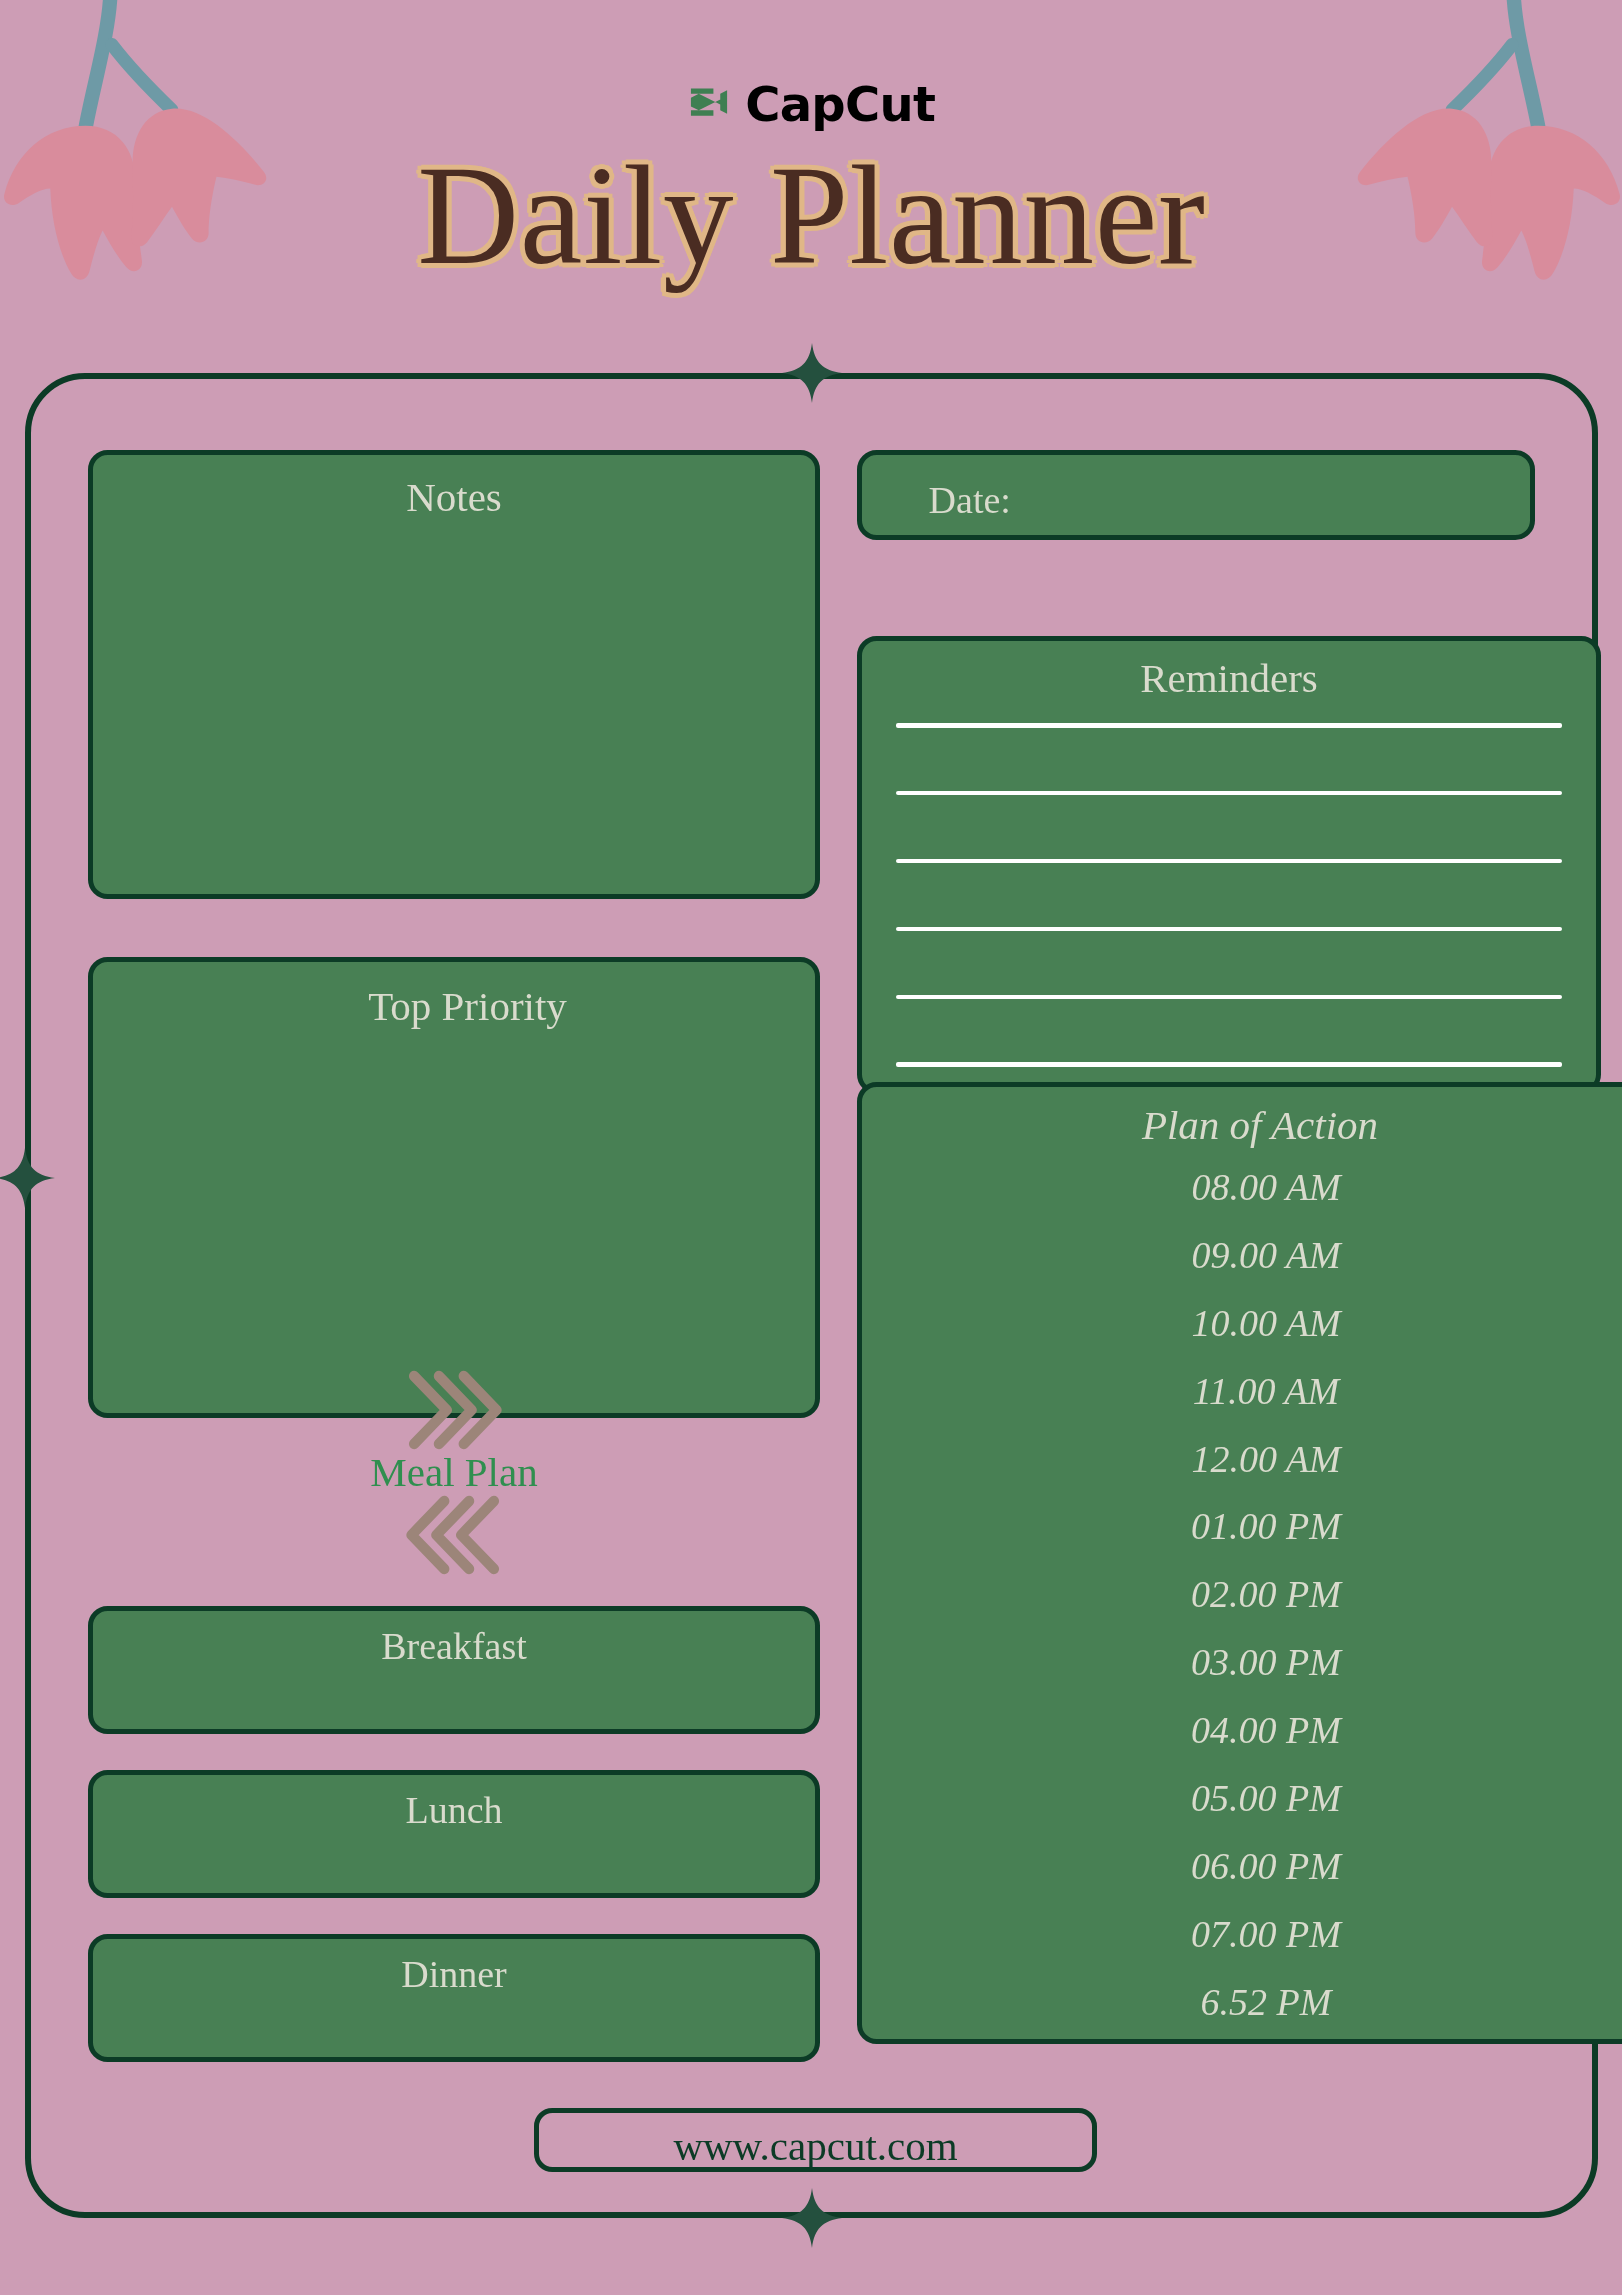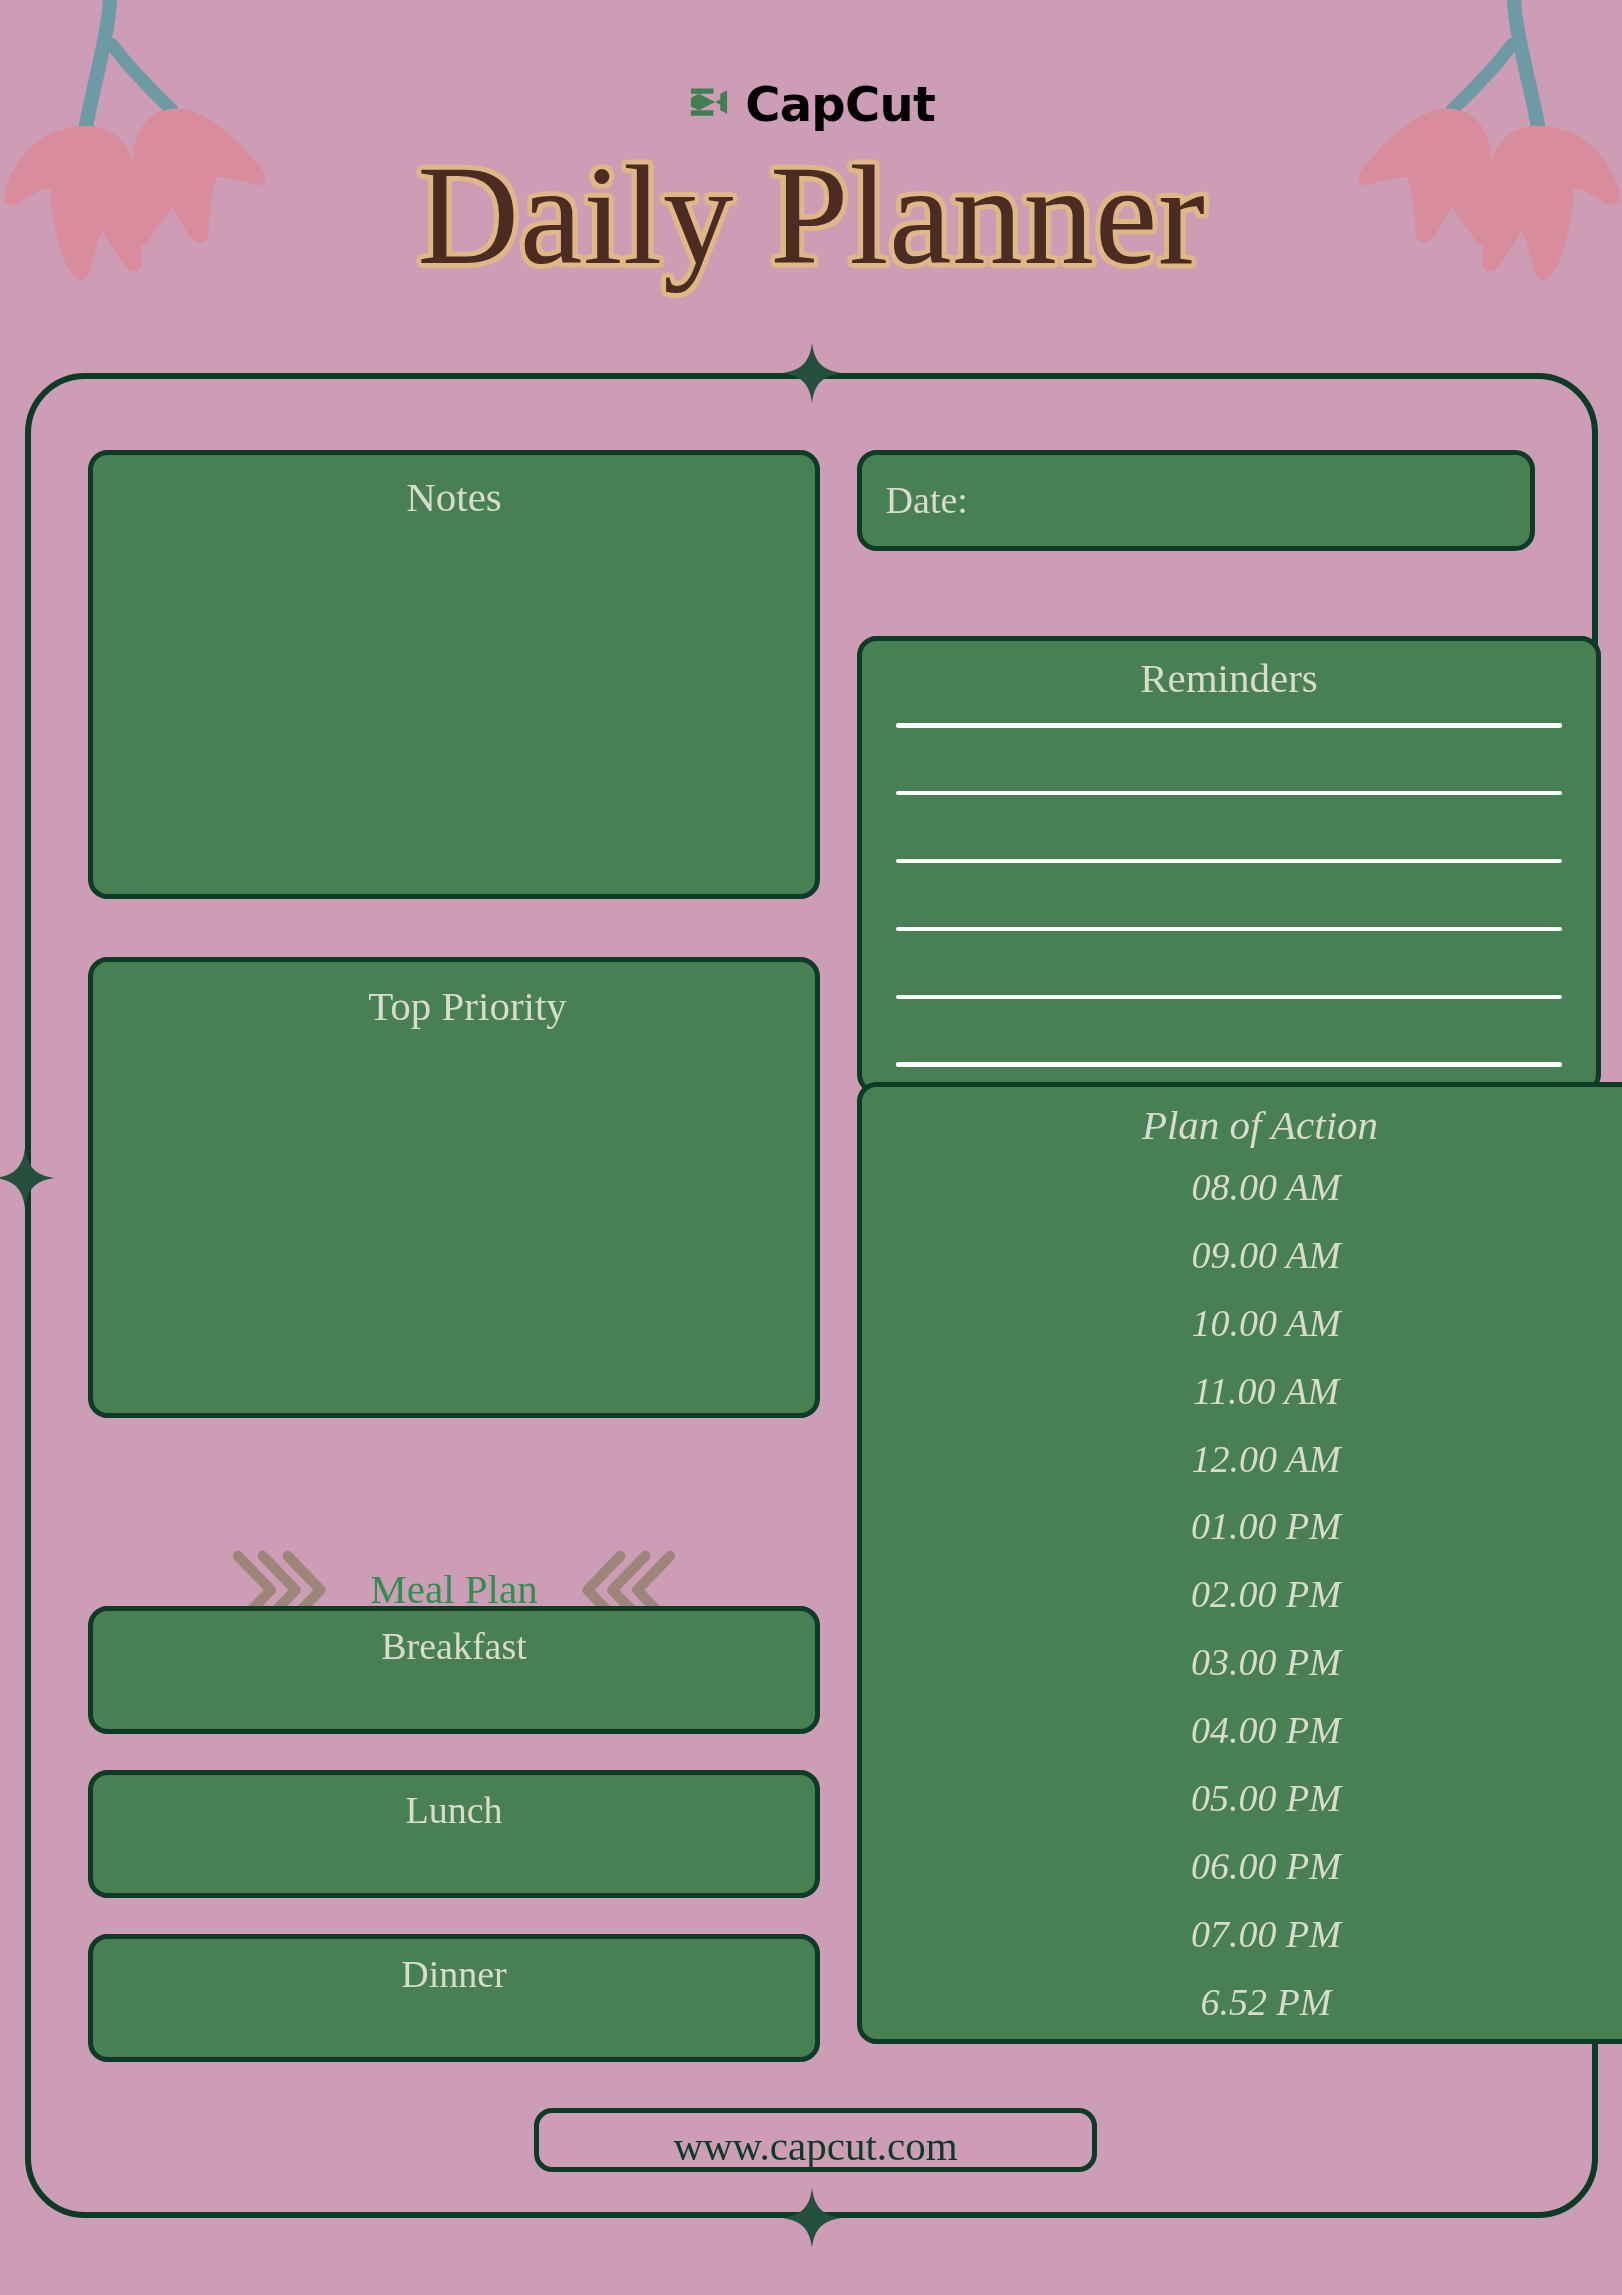--- a/index.html
+++ b/index.html
@@ -79,38 +79,38 @@
 
   
   .notes{left:88px;top:450px;width:732px;height:449px;}
   .notes .card-title{margin-top:22px;}
 
   .priority{left:88px;top:957px;width:732px;height:461px;padding-left:27px;}
   .priority .card-title{margin-top:23.6px;}
 
   
   .mealplan{
-    position:absolute;left:88px;top:1534px;width:732px;height:111px;
-    display:flex;align-items:center;justify-content:center;gap:0;
+    position:absolute;left:88px;top:1417px;width:732px;height:111px;
+    display:flex;align-items:center;justify-content:center;gap:0;flex-direction:column;
   }
   .mealplan-label{
     font-family:"Liberation Serif", serif;
     color:#2f8f4f;font-size:41px;line-height:1;
     margin:0 43px;white-space:nowrap;
   }
   .chev{width:98px;height:84px;display:block;}
   .chev-right{transform:scaleX(-1);}
 
   .meal{left:88px;top:1606px;width:732px;height:128px;}
   .meal2{left:88px;top:1770px;width:732px;height:128px;}
   .meal3{left:88px;top:1934px;width:732px;height:128px;}
   .meal .card-title,.meal2 .card-title,.meal3 .card-title{margin-top:15.7px;font-size:38px;}
 
   
-  .datebox{left:857px;top:450px;width:678px;height:101px;}
+  .datebox{left:857px;top:450px;width:678px;height:90px;padding-left:43px;}
   .datebox .card-title{text-align:left;margin:26px 0 0 23.6px;font-size:38px;}
 
   .reminders{left:857px;top:636px;width:744px;height:458px;}
   .reminders .card-title{margin-top:17px;}
   .rule-wrap{
     position:absolute;left:34px;right:34px;top:82px;bottom:22px;
     display:flex;flex-direction:column;justify-content:space-between;
   }
   .rule{height:4.6px;background:#ffffff;border-radius:2px;}
 

